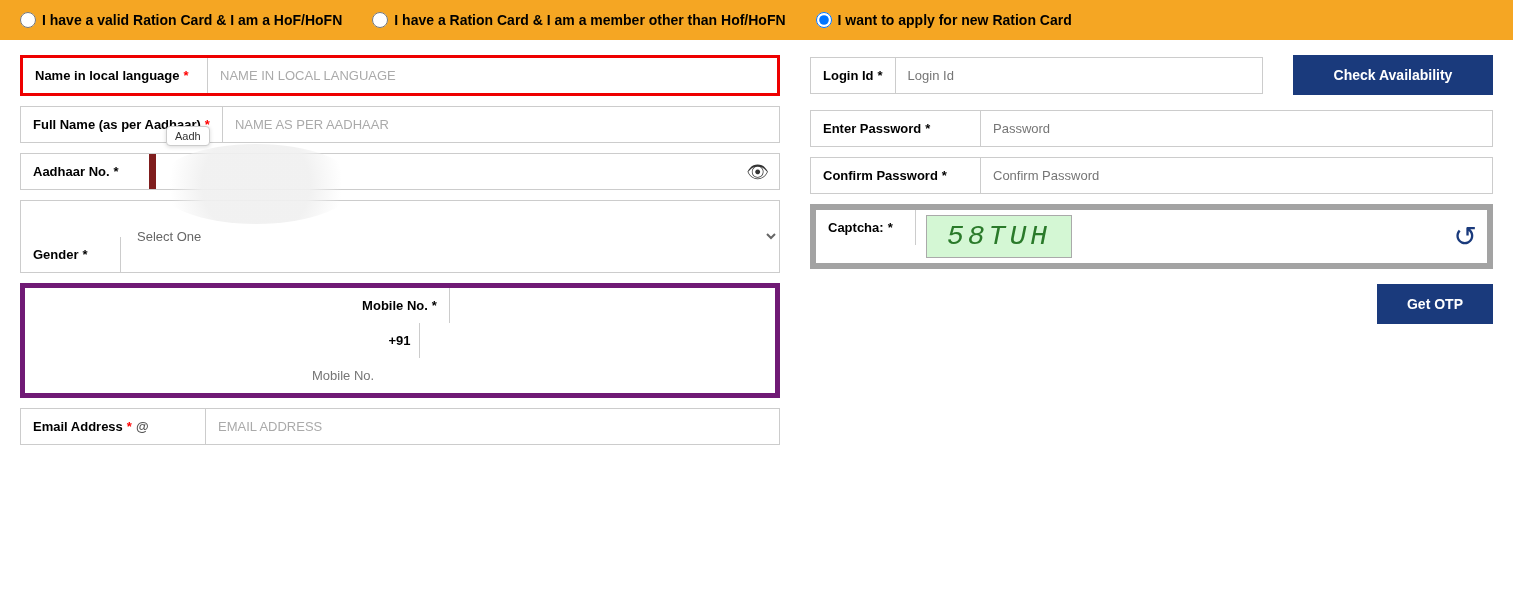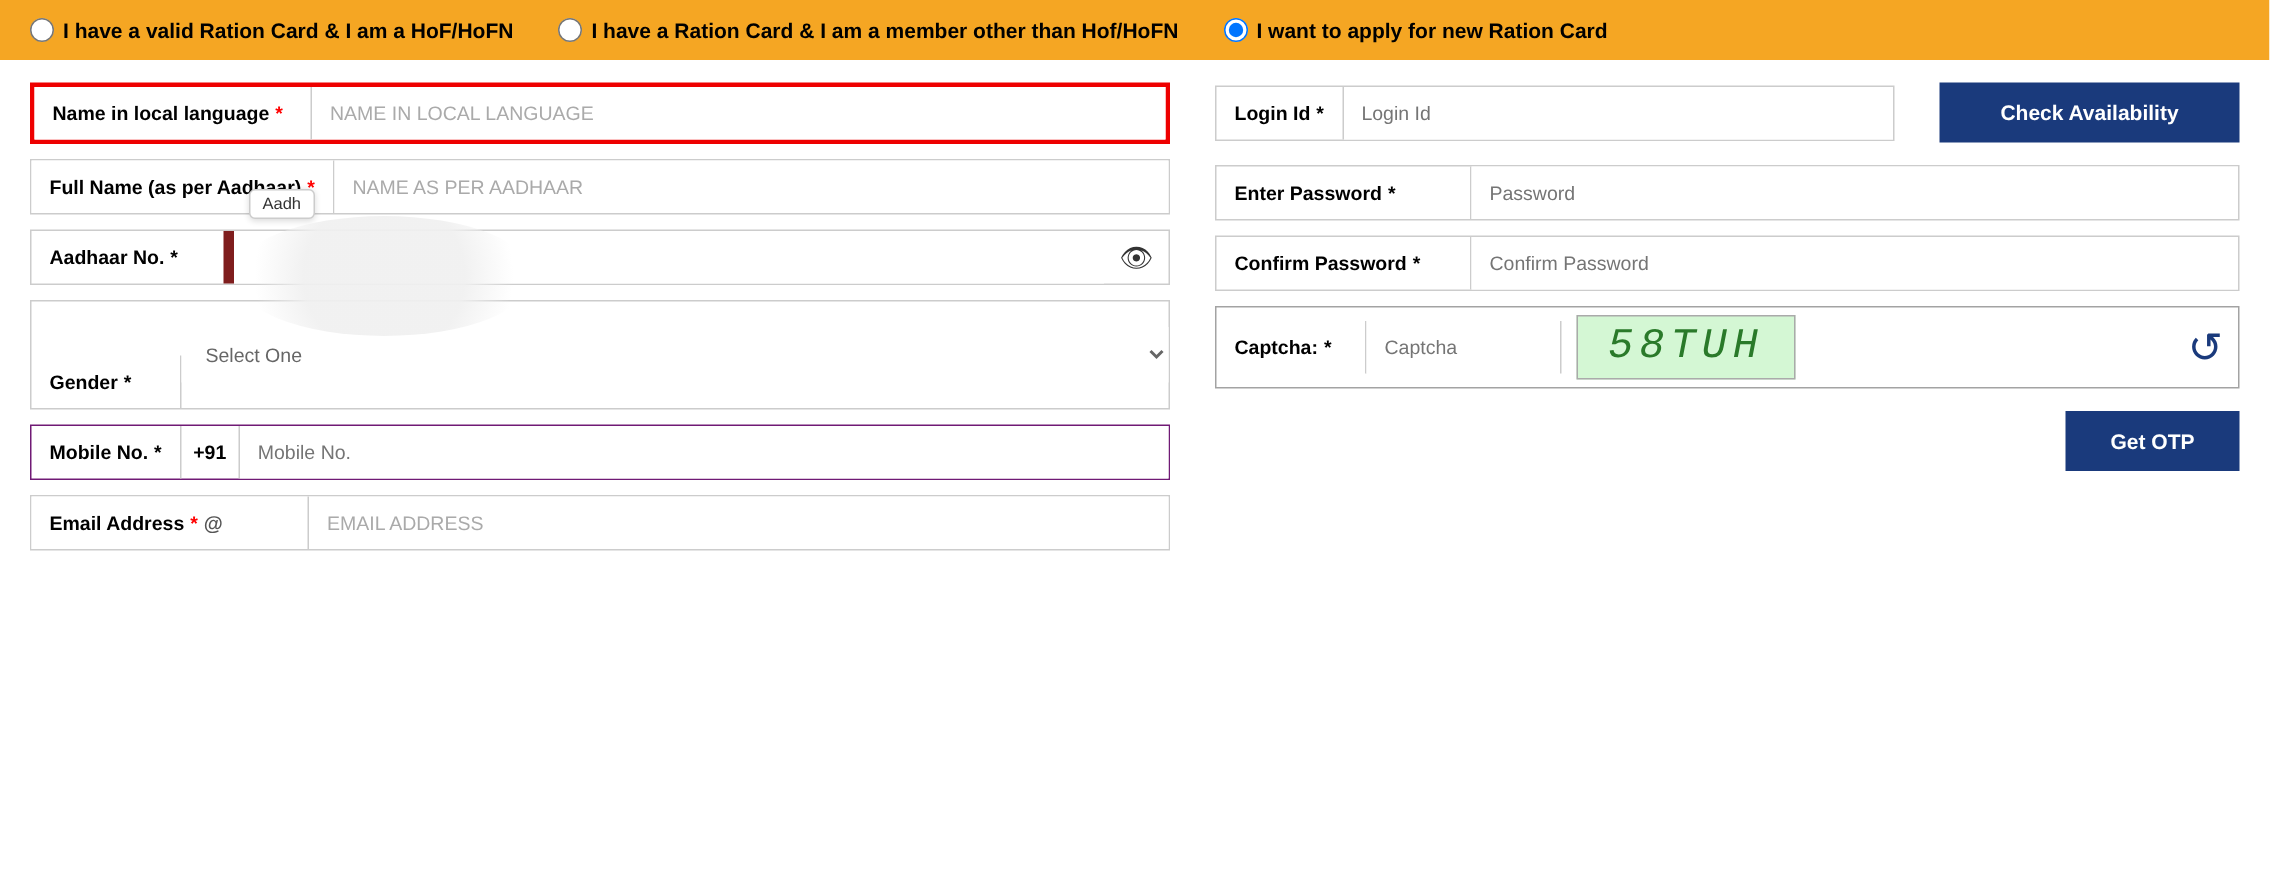--- a/index.html
+++ b/index.html
@@ -246,23 +246,23 @@
       border: none;
       outline: none;
       padding: 10px 12px;
       font-size: 13px;
       color: #999;
     }
 
     
     .captcha-row {
       display: flex;
-      border: 1px solid #a3a3a3;
-      margin-bottom: 10px;
-      align-items: center;
+      border: 6px solid #a3a3a3;
+      margin-bottom: 10px;
+      align-items: flex-start;
     }
     .captcha-label {
       padding: 10px 12px;
       font-weight: 600;
       font-size: 13px;
       border-right: 1px solid #ccc;
       white-space: nowrap;
       display: flex;
       align-items: center;
       gap: 4px;
@@ -297,23 +297,24 @@
     }
     .refresh-icon {
       font-size: 28px;
       color: #1a3a7c;
       cursor: pointer;
     }
 
     
     .mobile-row {
       display: flex;
-      border: 1px solid #701a75;
-      margin-bottom: 10px;
-      align-items: center;
+      border: 5px solid #701a75;
+      margin-bottom: 10px;
+      align-items: center;
+      flex-direction: column;
     }
     .mobile-label {
       padding: 10px 12px;
       font-weight: 600;
       font-size: 13px;
       border-right: 1px solid #ccc;
       white-space: nowrap;
       display: flex;
       align-items: center;
       gap: 4px;
@@ -461,21 +462,20 @@
         <span class="required">*</span>
       </div>
       <input type="password" class="pass-input" placeholder="Confirm Password" style="">
     </div>
 
     <div class="captcha-row">
       <div class="captcha-label">
         <span>Captcha:</span>
         <span class="required">*</span>
       </div>
-      <input type="text" class="captcha-input" placeholder="Captcha" style="">
       <div class="captcha-image-box">
         <div class="captcha-text">58TUH</div>
         <span class="refresh-icon" title="Refresh Captcha">↺</span>
       </div>
     </div>
 
     <div class="get-otp-wrap">
       <button class="get-otp-btn">Get OTP</button>
     </div>
 

